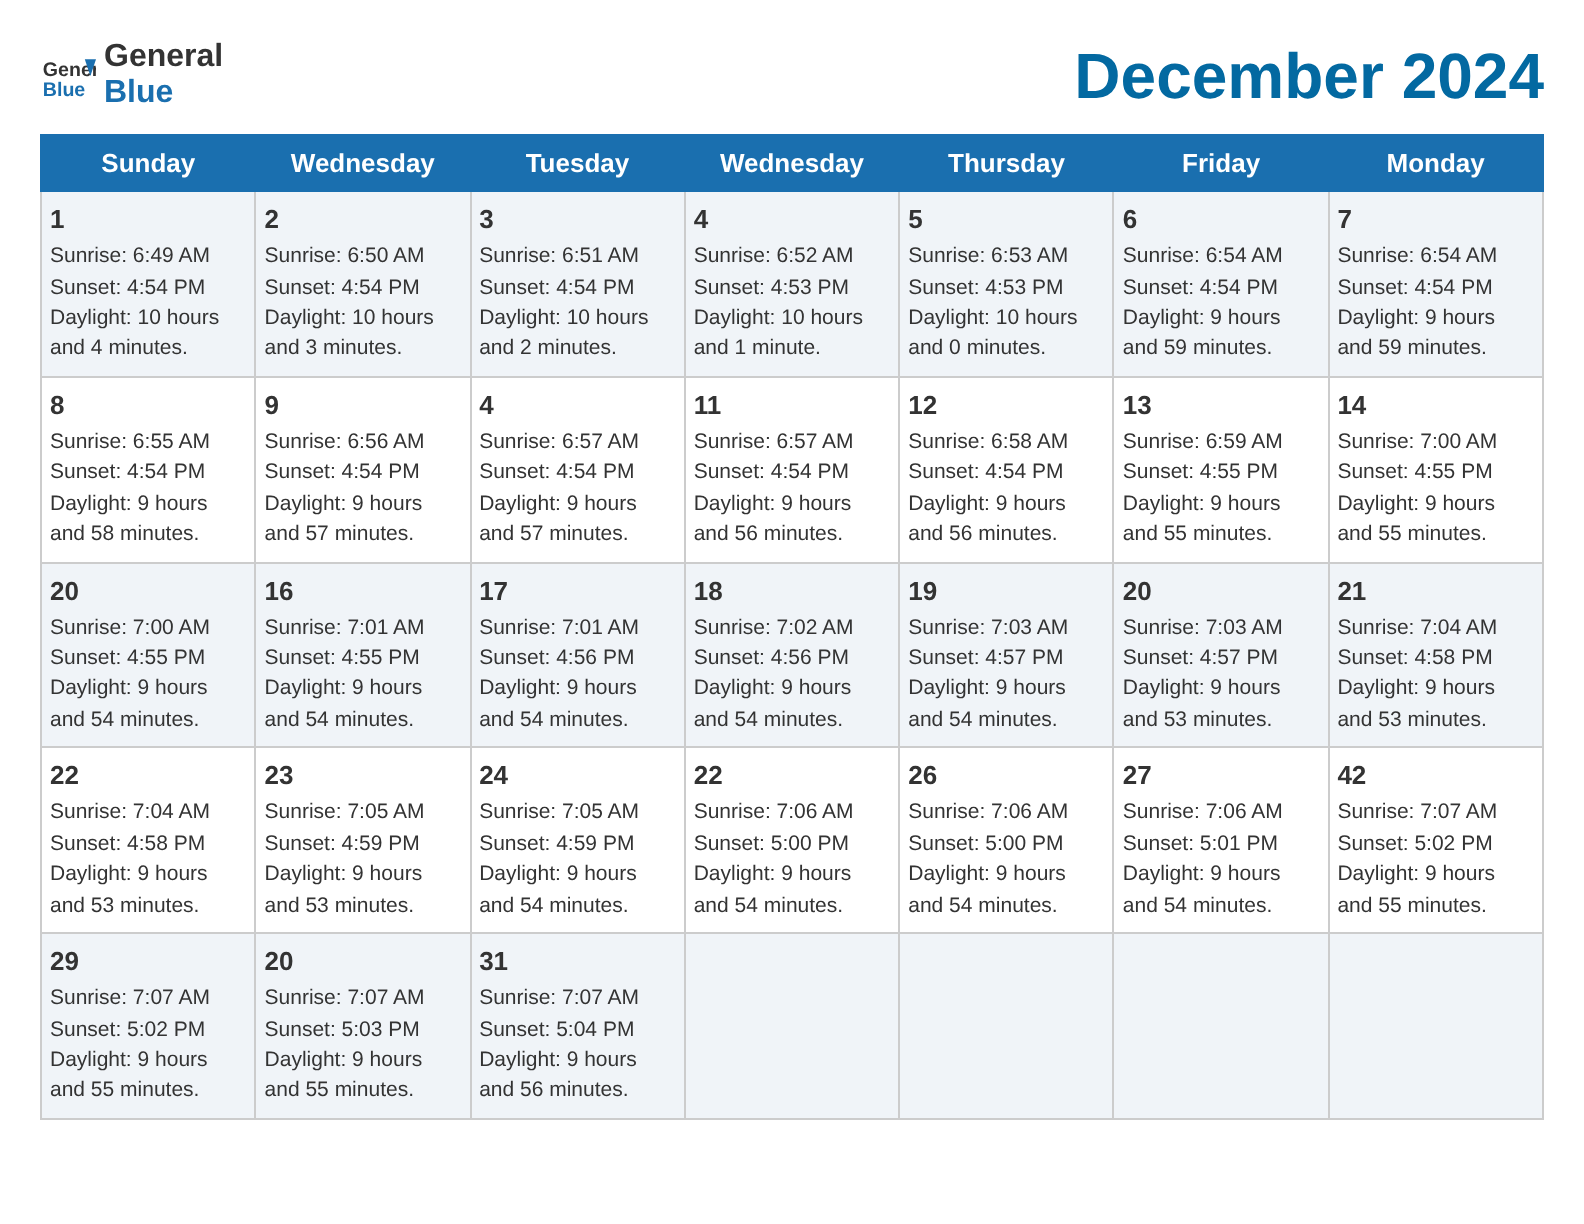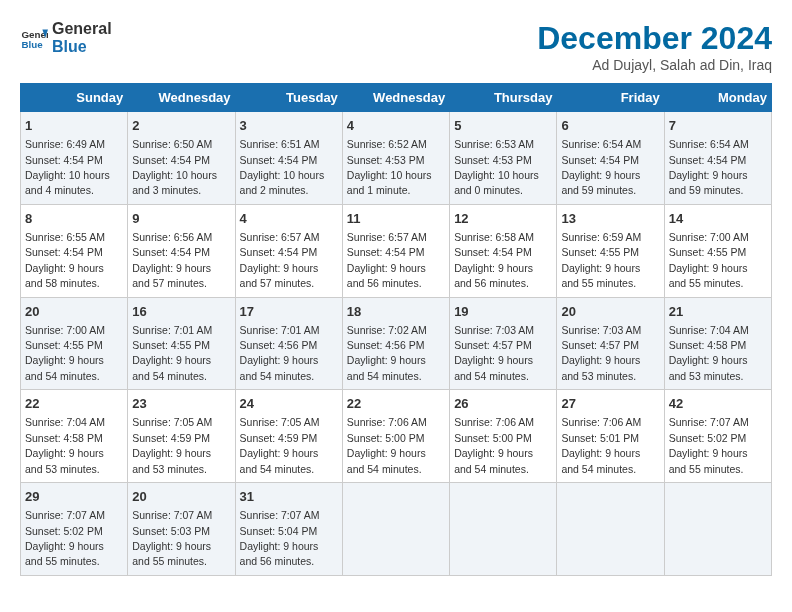--- a/index.html
+++ b/index.html
@@ -41,21 +41,21 @@
       width: 100%;
       border-collapse: collapse;
       font-size: 11px;
     }
     thead tr {
       background-color: #1a6faf;
       color: white;
     }
     thead th {
       padding: 6px 4px;
-      text-align: right;
+      text-align: center;
       font-size: 13px;
       font-weight: bold;
       border: 1px solid #1a6faf;
     }
     tbody tr {
       vertical-align: top;
     }
     tbody tr:nth-child(odd) {
       background-color: #f0f4f8;
     }
@@ -90,21 +90,20 @@
       <text x="2" y="34" font-size="14" font-weight="bold" fill="#1a6faf">Blue</text>
       <polygon points="32,8 40,8 36,20" fill="#1a6faf"></polygon>
     </svg>
     <div style="line-height:1.1">
       <div style="font-size:16px;font-weight:bold;color:#333">General</div>
       <div style="font-size:16px;font-weight:bold;color:#1a6faf">Blue</div>
     </div>
   </div>
   <div class="title-area">
     <div class="main-title">December 2024</div>
-    <div class="subtitle">Ad Dujayl, Salah ad Din, Iraq</div>
   </div>
 </div>
 
 <table>
   <thead>
     <tr>
     <th>Sunday</th>
         <th>Wednesday</th>
         <th>Tuesday</th>
         <th>Wednesday</th>

